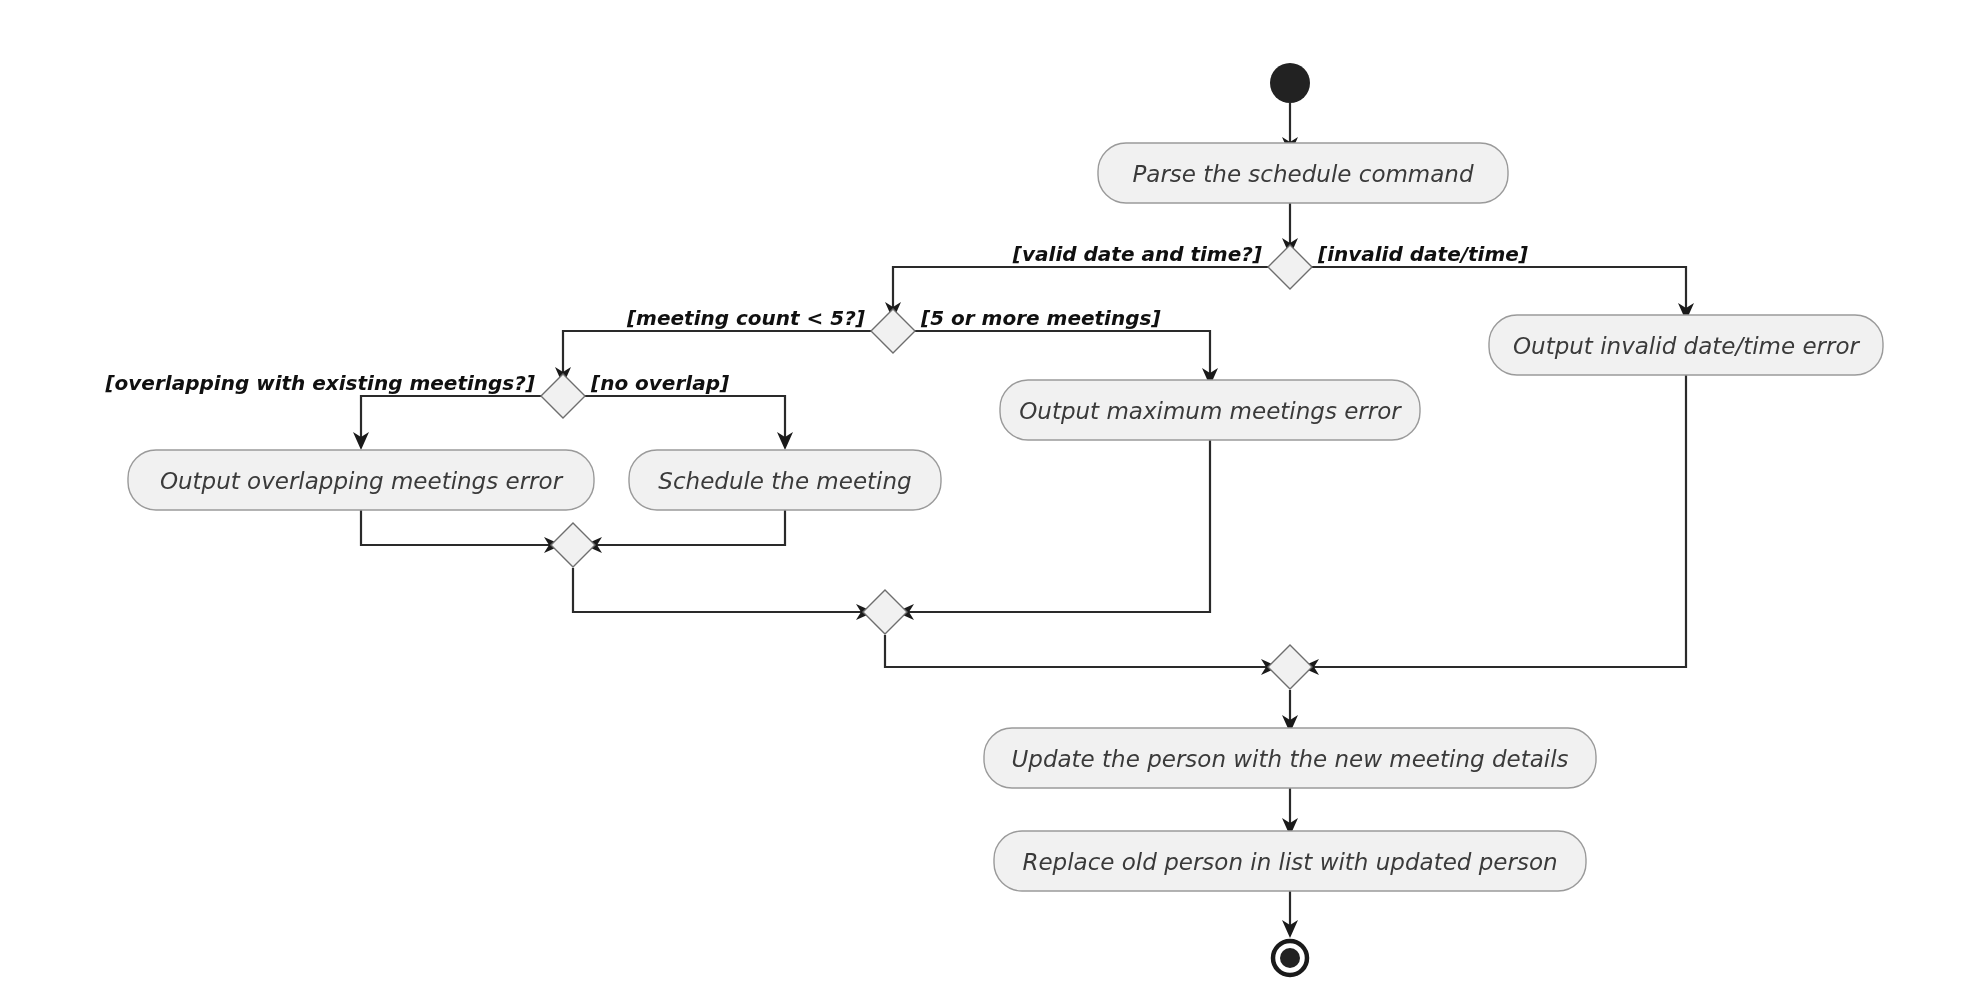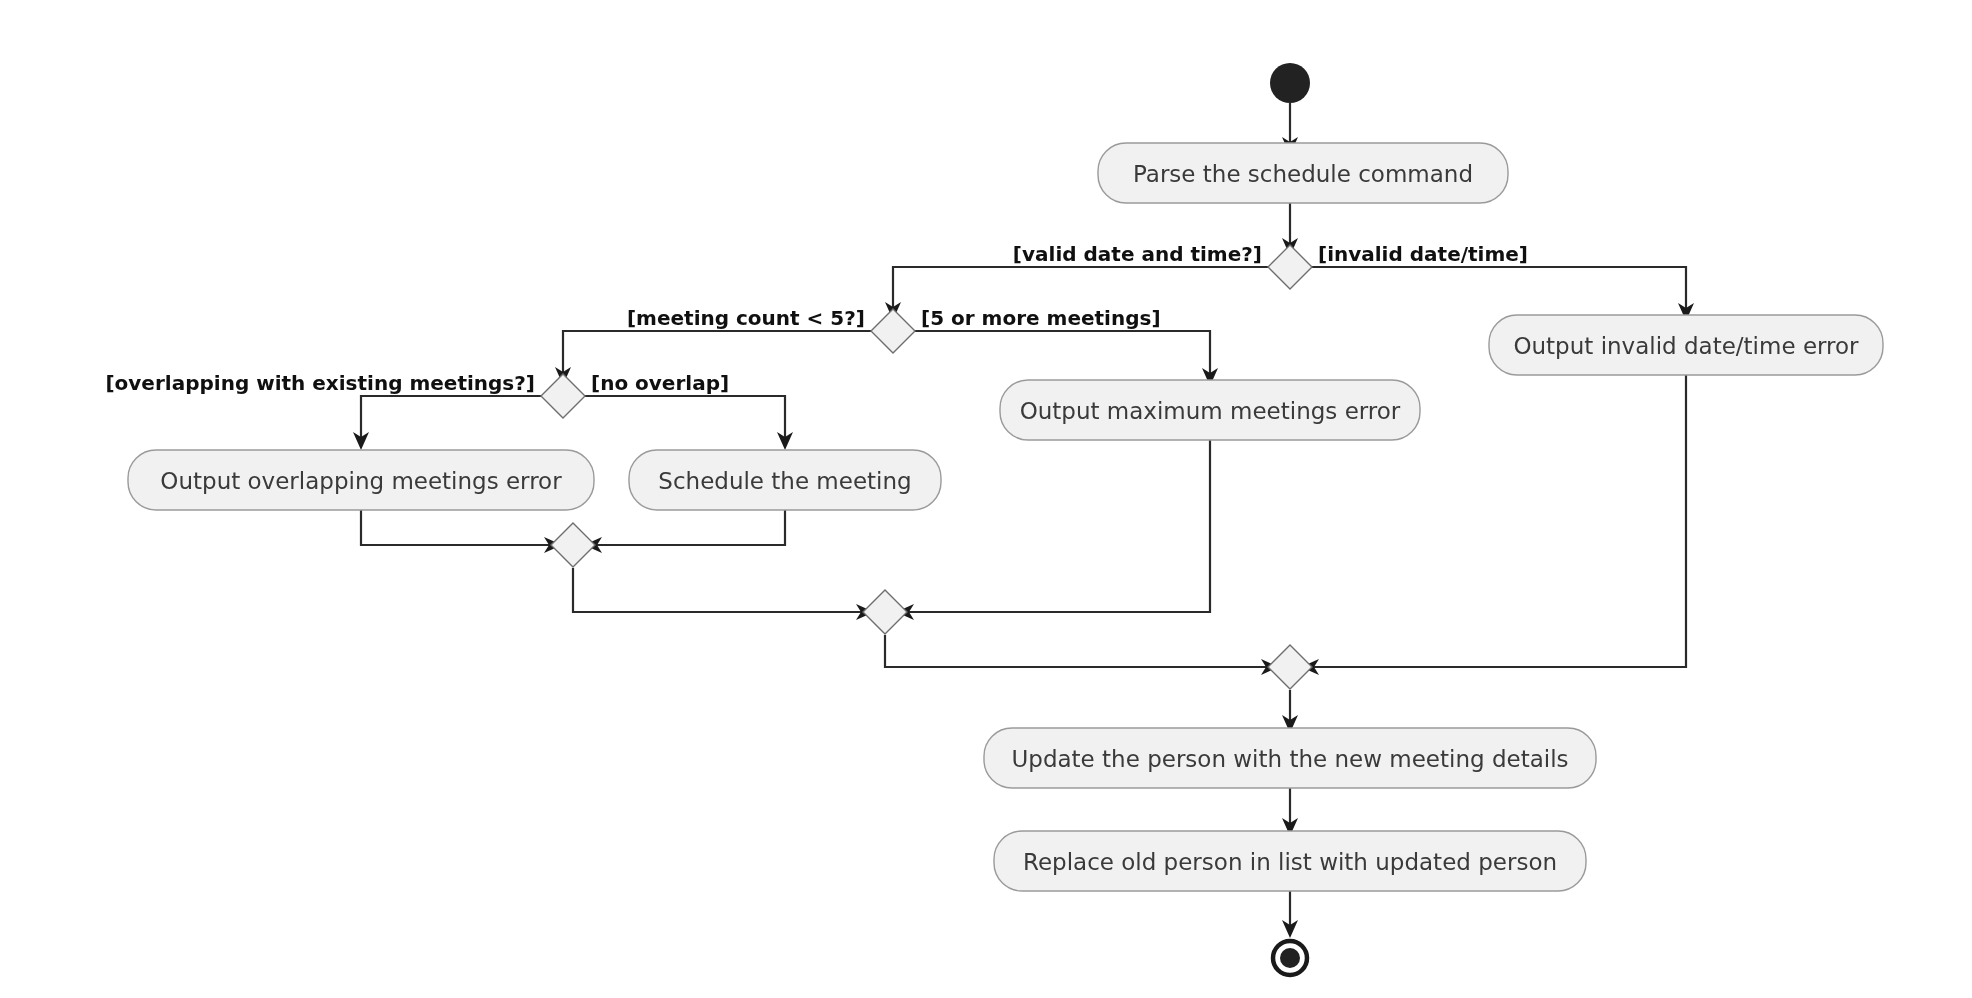--- a/index.html
+++ b/index.html
@@ -11,20 +11,21 @@
     width: 1972px;
     height: 998px;
     font-family: "DejaVu Sans", sans-serif;
     overflow: hidden;
   }
   #diagram-root {
     position: relative;
     width: 1972px;
     height: 741px;
     background: #FFFFFF;
+    font-style: italic;
   }
   svg.uml-canvas {
     display: block;
     width: 1972px;
     height: 998px;
   }
   .activity-box {
     fill: #F1F1F1;
     stroke: #9A9A9A;
     stroke-width: 1.4;

